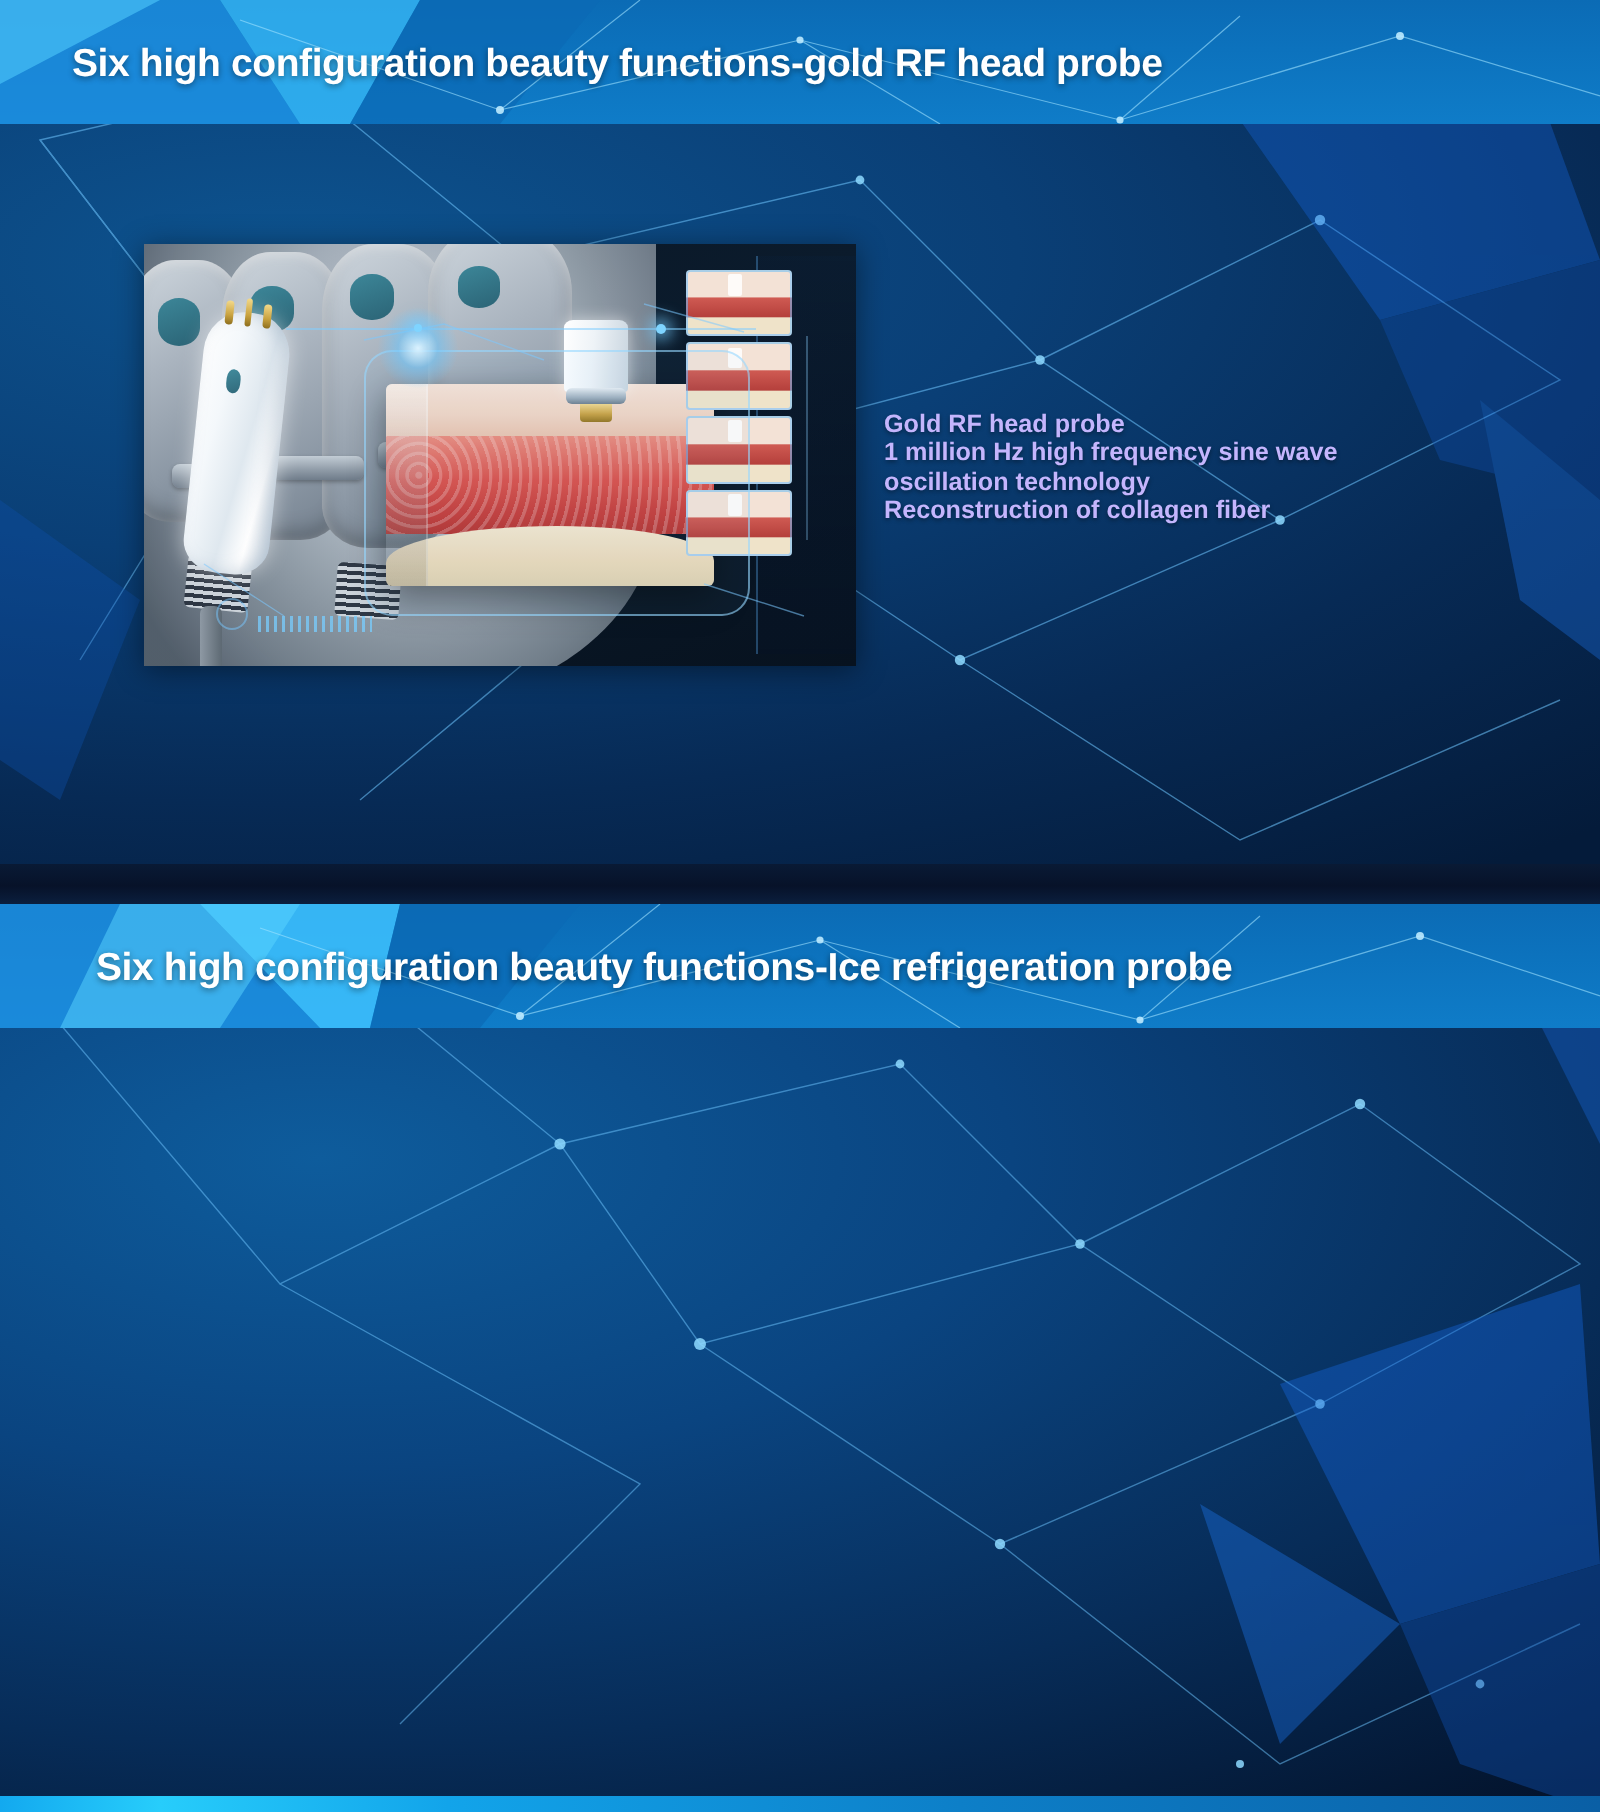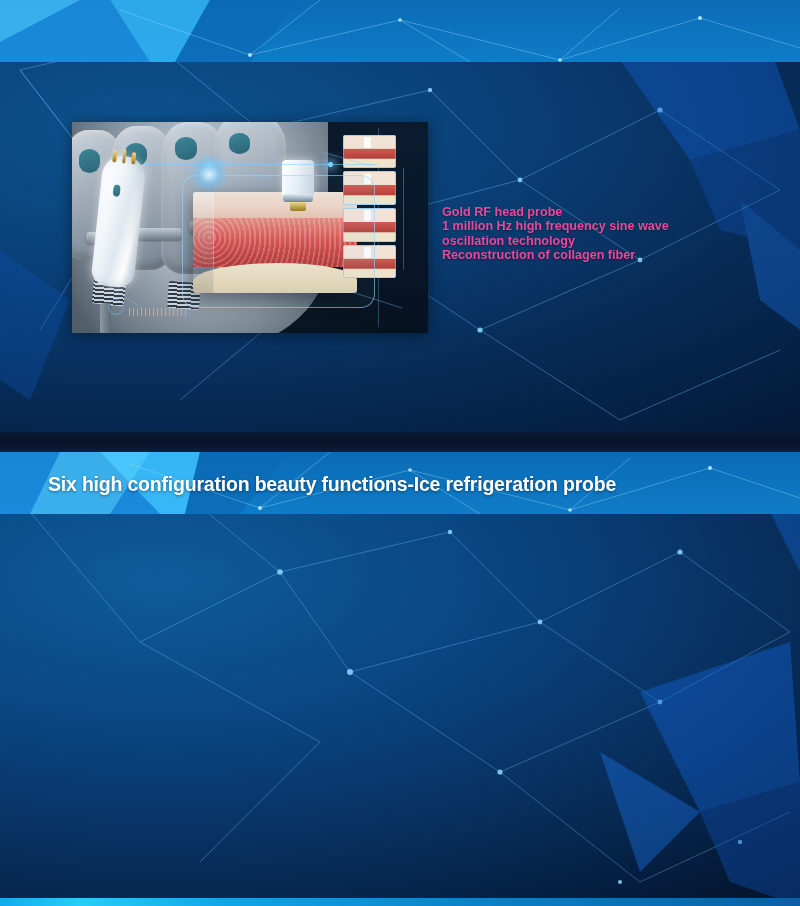--- a/index.html
+++ b/index.html
@@ -124,21 +124,21 @@
     background:radial-gradient(circle,#dff4ff 0%,rgba(110,200,255,.55) 35%,rgba(60,160,255,0) 72%); }
   .hud-rightpanel { position:absolute; z-index:6; border-left:1px solid rgba(90,170,235,.35);
     background:linear-gradient(180deg,rgba(10,30,55,.35),rgba(6,18,36,.5)); }
   .tick { position:absolute; background:rgba(140,210,255,.55); }
   .hud-circ { position:absolute; z-index:7; border:1.2px solid rgba(120,200,255,.5);
     border-radius:50%; }
   .eq { position:absolute; z-index:7;
     background:repeating-linear-gradient(90deg, rgba(120,205,255,.75) 0 1.5px, rgba(0,0,0,0) 1.5px 4px); }
 
   
-  .body-text { position:absolute; z-index:12; color:#ec4899; font-weight:bold;
+  .body-text { position:absolute; z-index:12; color:#c4b5fd; font-weight:bold;
     font-size:12.6px; line-height:14.4px; white-space:pre-line;
     text-shadow:0 1px 2px rgba(0,0,0,.4); }
   #text1 { left:442px; top:205px; }
 
   #bottom-strip { position:absolute; left:0; top:898px; width:800px; height:8px; z-index:25;
     background:linear-gradient(90deg,#13a9ef 0%,#27cdfb 10%,#12a4ea 28%,#0d7fc8 60%,#0a5fa5 100%); }
 </style>
 </head>
 <body>
 
@@ -189,20 +189,21 @@
         </g>
         <g fill="#bdeaff" opacity="0.9">
           <circle cx="250" cy="55" r="2"></circle>
             <circle cx="400" cy="20" r="1.8"></circle>
           <circle cx="560" cy="60" r="1.8"></circle>
             <circle cx="700" cy="18" r="2"></circle>
         </g>
       </svg>
     </div>
 
+    <h2 class="title" id="title1">Six high configuration beauty functions-gold RF head probe</h2>
 
     <figure class="photo" id="photo1">
       <div class="photo-inner">
         <div class="photo-dark"></div>
 
         <div class="machine"></div>
         <div class="slot" style="left:-2%;top:4%;width:16%;height:62%;"></div>
         <div class="slot" style="left:11%;top:2%;width:17%;height:68%;"></div>
         <div class="slot" style="left:25%;top:0%;width:18%;height:72%;"></div>
         <div class="slot" style="left:40%;top:-4%;width:20%;height:70%;"></div>

